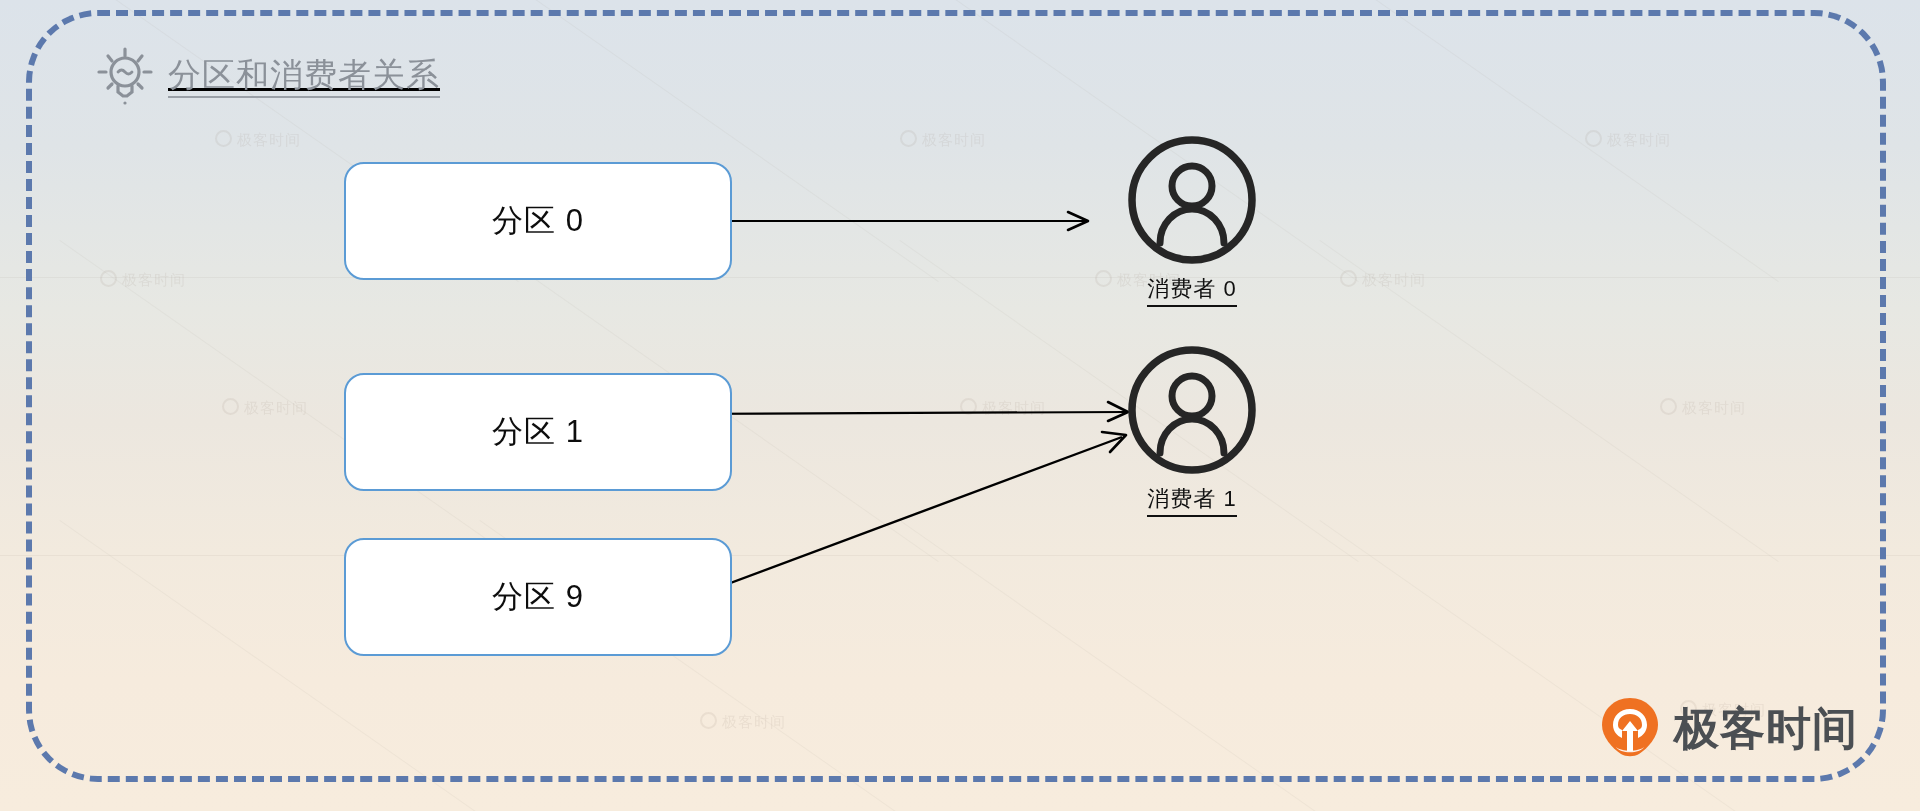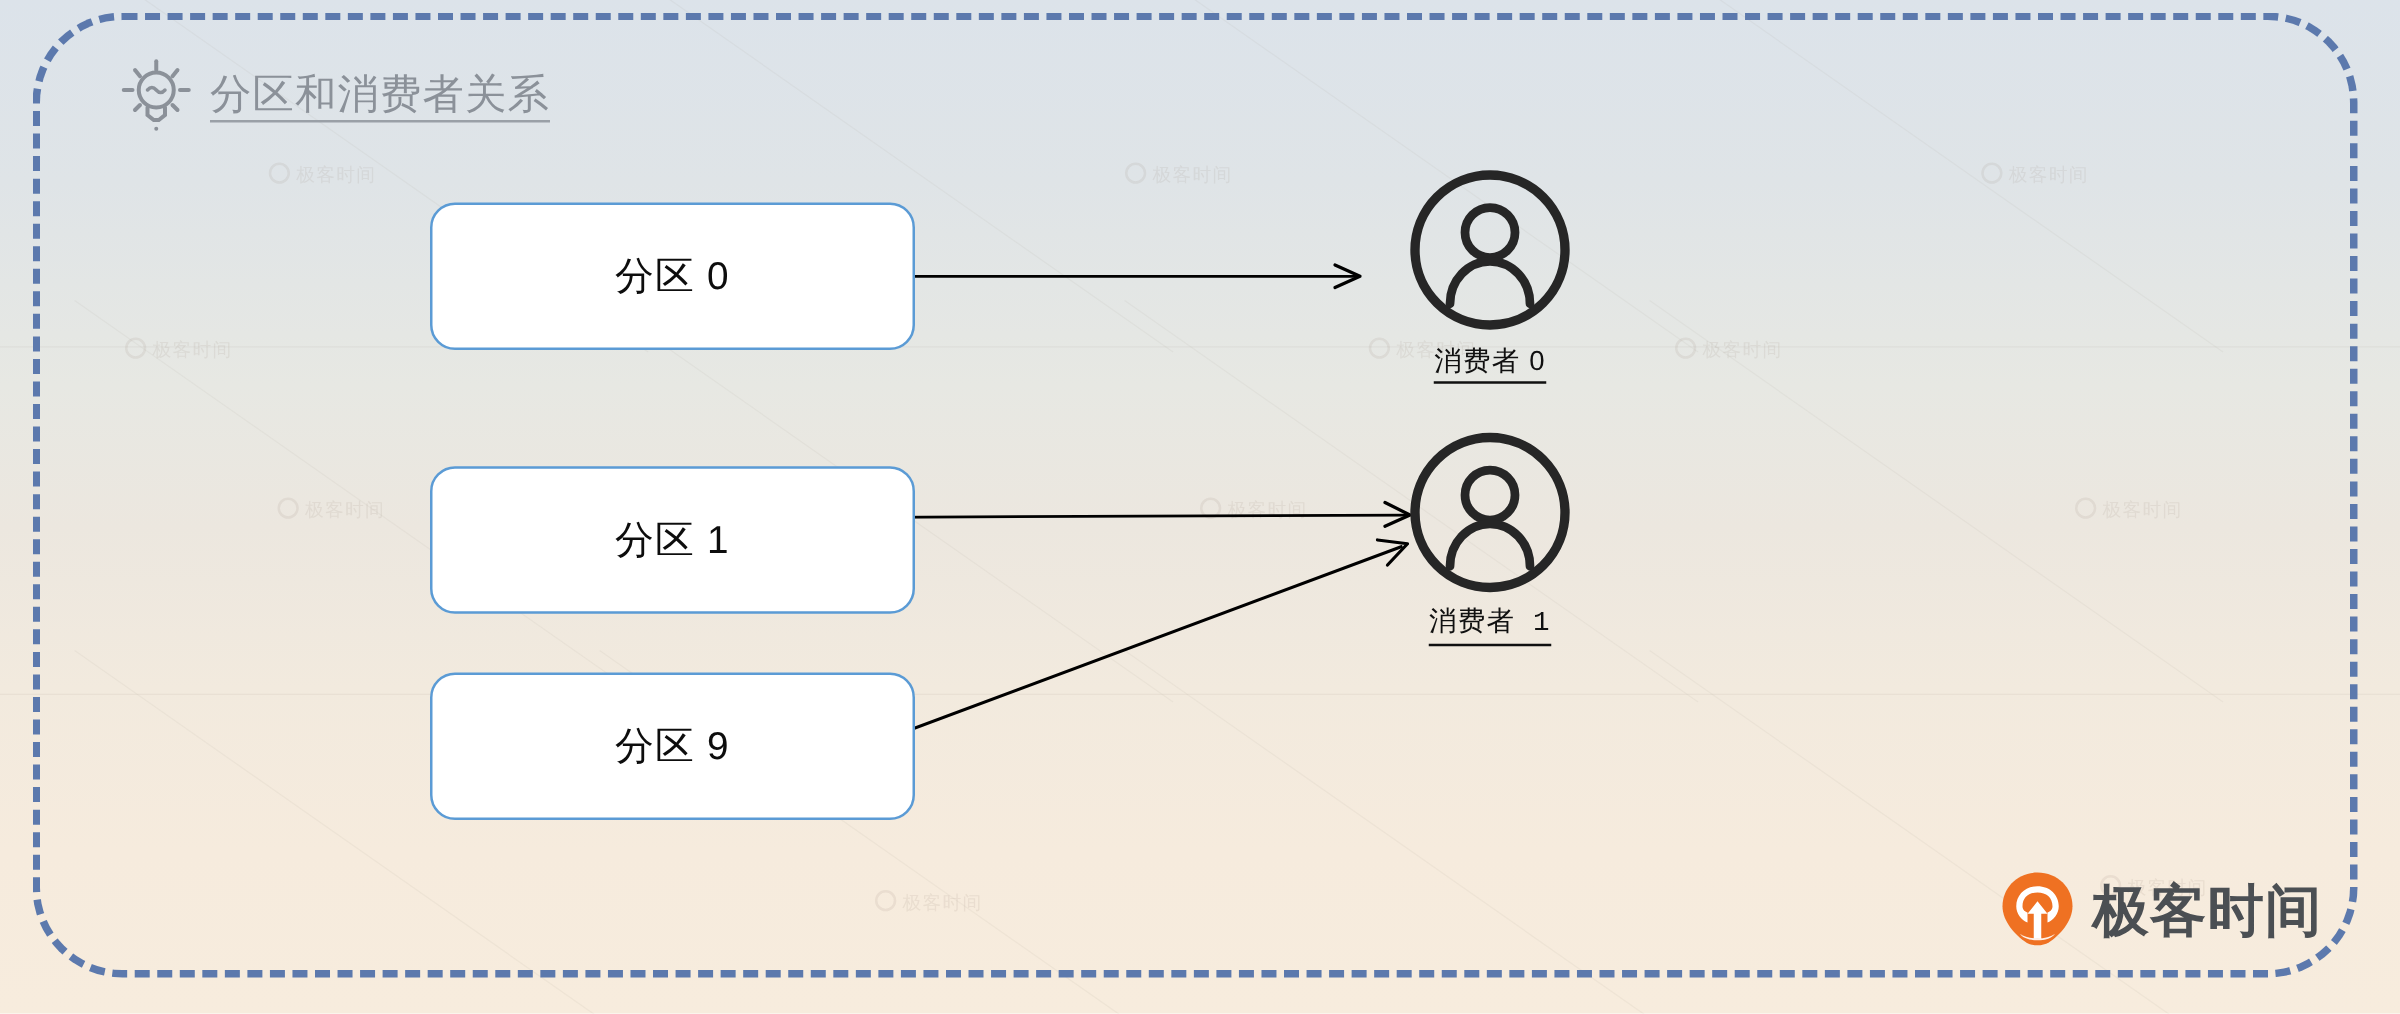--- a/index.html
+++ b/index.html
@@ -75,20 +75,21 @@
   }
 
   
   #header {
     position: absolute;
     left: 96px;
     top: 46px;
     display: flex;
     align-items: center;
     gap: 14px;
+    text-decoration: underline;
   }
   #bulb-icon { width: 58px; height: 62px; display:block; }
   #header-title {
     font-size: 33px;
     color: #8b9199;
     letter-spacing: 1px;
     border-bottom: 2px solid #9aa0a7;
     padding-bottom: 3px;
     line-height: 1.15;
   }
@@ -124,21 +125,21 @@
   }
 
   
   .consumer {
     position: absolute;
     display: flex;
     flex-direction: column;
     align-items: center;
   }
   #consumer-0 { left: 1124px; top: 132px; }
-  #consumer-1 { left: 1124px; top: 342px; font-family: Liberation Mono, monospace; }
+  #consumer-1 { left: 1124px; top: 342px; }
   .consumer-icon { width: 136px; height: 136px; display:block; }
   .consumer-label {
     margin-top: 8px;
     font-size: 22px;
     color: #101010;
     letter-spacing: 1px;
     border-bottom: 2.5px solid #101010;
     padding-bottom: 3px;
     line-height: 1.2;
   }

